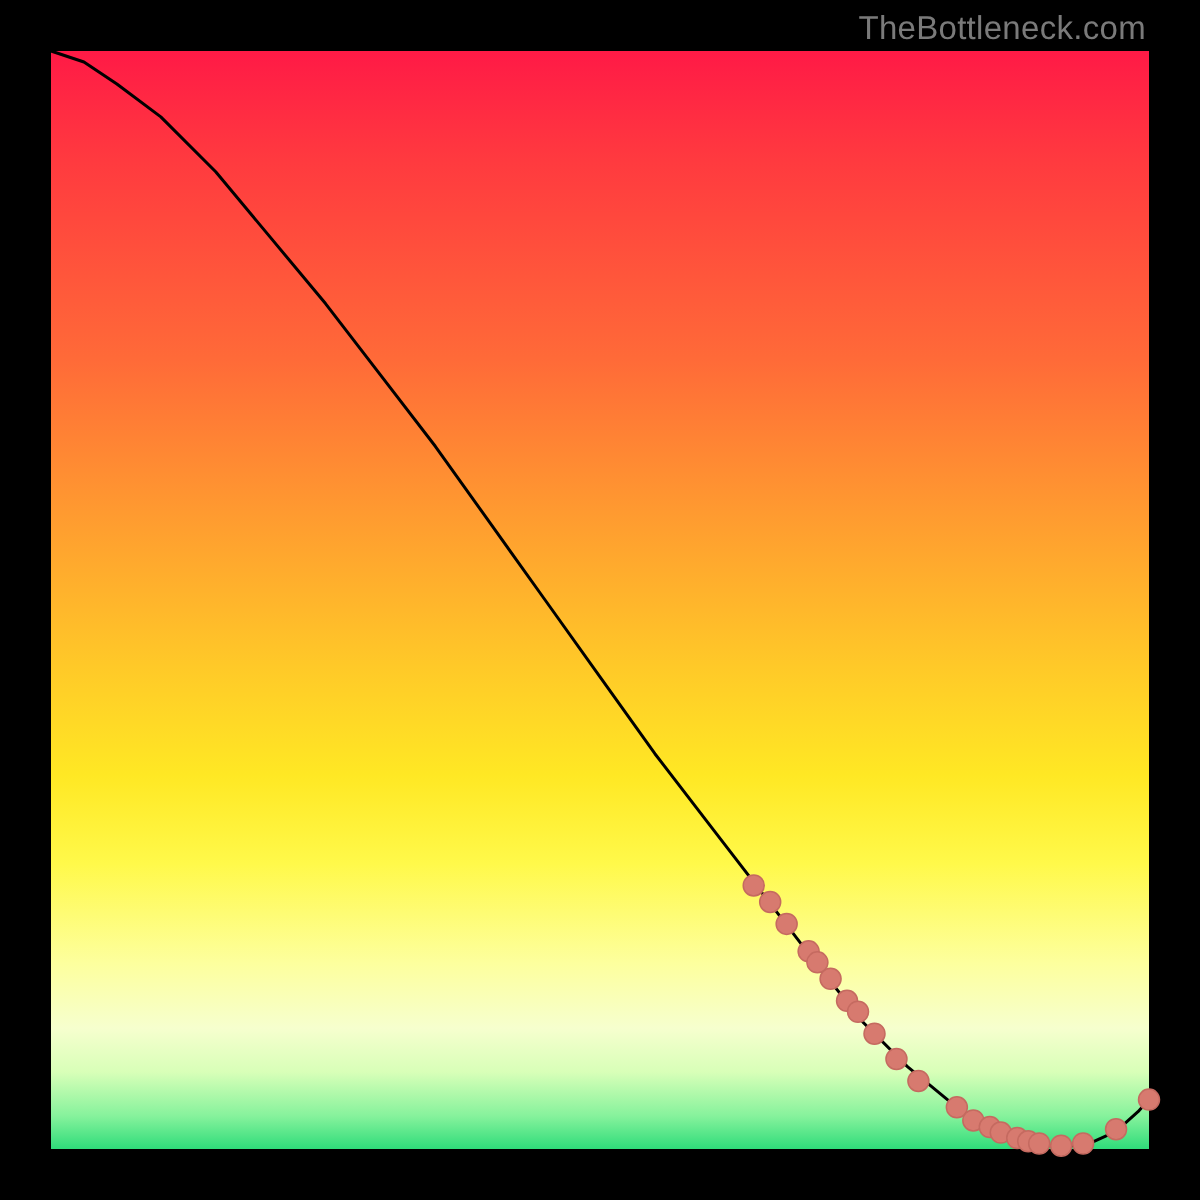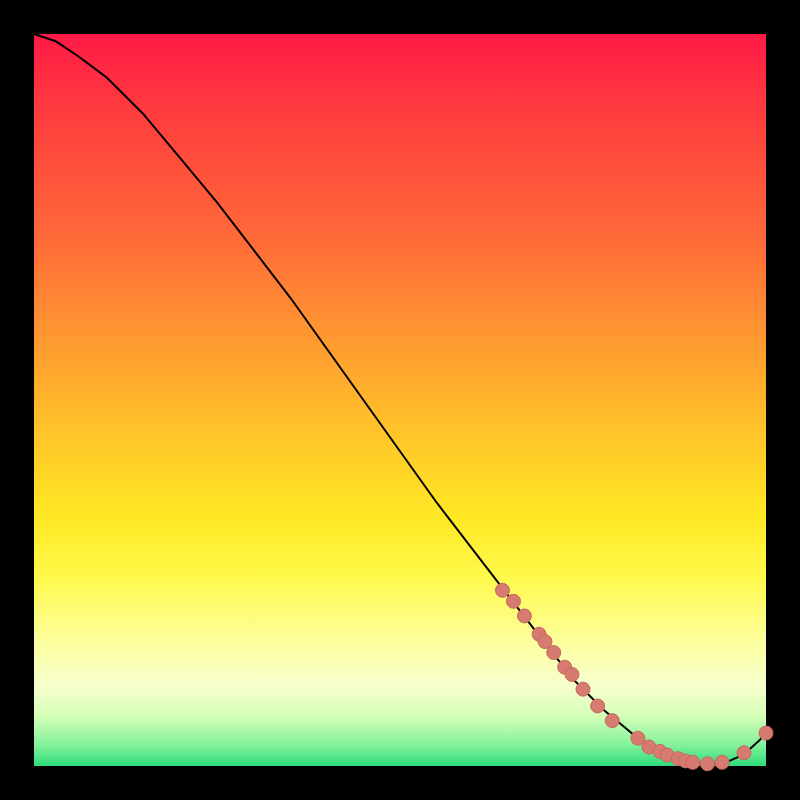--- a/index.html
+++ b/index.html
@@ -56,20 +56,21 @@
     width: 732px;
     height: 732px;
     overflow: visible;
   }
 </style>
 </head>
 <body>
 
 <div class="frame">
 
+  <div class="watermark">TheBottleneck.com</div>
 
   <div class="plot">
     <svg class="curve" viewBox="0 0 732 732" preserveAspectRatio="none">
       <path id="curve-path" fill="none" stroke-width="2" stroke-linecap="round" stroke-linejoin="round" stroke="#000000" d="M0.00 0.00 L21.96 7.32 L43.92 21.96 L73.20 43.92 L109.80 80.52 L146.40 124.44 L183.00 168.36 L219.60 215.94 L256.20 263.52 L292.80 314.76 L329.40 366.00 L366.00 417.24 L402.60 468.48 L439.20 516.06 L475.80 563.64 L512.40 611.22 L541.68 647.82 L570.96 677.10 L600.24 701.26 L622.20 715.90 L636.84 723.22 L651.48 727.61 L666.12 729.80 L680.76 729.80 L695.40 726.88 L710.04 720.29 L724.68 707.11 L732.00 699.06"></path>
       <g id="markers">
           <circle cx="468.48" cy="556.32" r="7" fill="#d77a6f" stroke="#c56a60" stroke-width="1"></circle>
           <circle cx="479.46" cy="567.30" r="7" fill="#d77a6f" stroke="#c56a60" stroke-width="1"></circle>
           <circle cx="490.44" cy="581.94" r="7" fill="#d77a6f" stroke="#c56a60" stroke-width="1"></circle>
           <circle cx="505.08" cy="600.24" r="7" fill="#d77a6f" stroke="#c56a60" stroke-width="1"></circle>
           <circle cx="510.94" cy="607.56" r="7" fill="#d77a6f" stroke="#c56a60" stroke-width="1"></circle>

